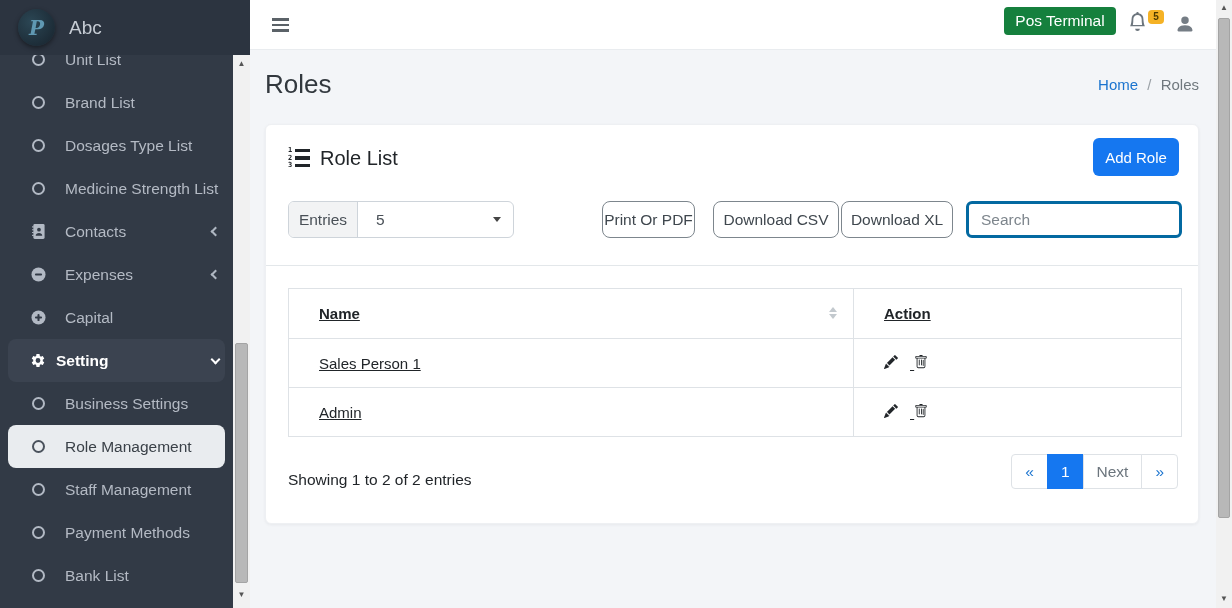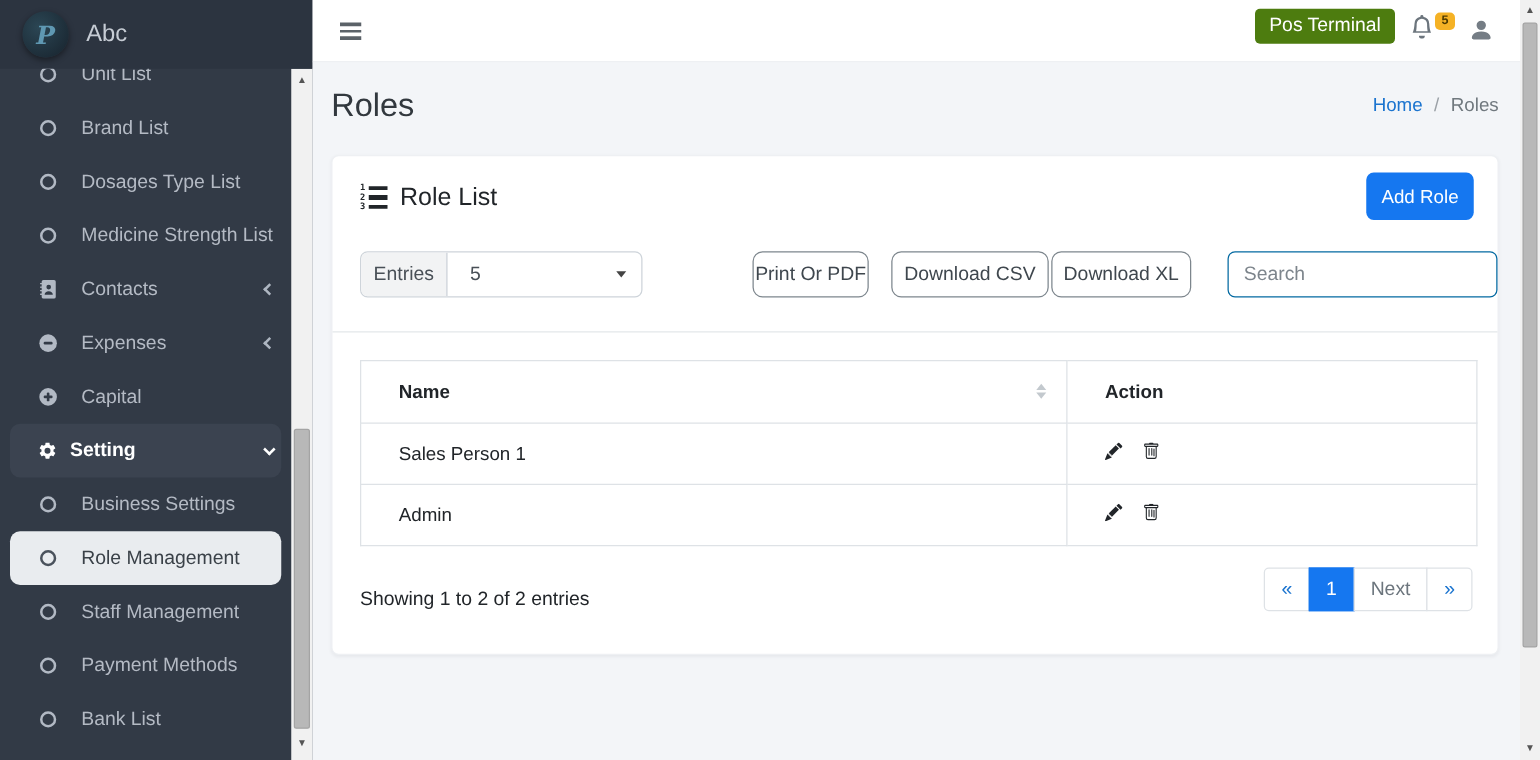--- a/index.html
+++ b/index.html
@@ -29,21 +29,21 @@
   .sbar { position:absolute; background:#f1f1f1; }
   .sbar .arr { position:absolute; left:0; width:100%; text-align:center; font-size:8px; color:#555; line-height:14px; }
   .sbar .thumb { position:absolute; left:2px; right:2px; background:#b8b8b8; border-radius:2px; border:1px solid #a4a4a4; }
   .side-sbar { left:233px; top:55px; width:17px; height:553px; }
   .page-sbar { right:0; top:0; width:16px; height:608px; z-index:9; }
 
   
   .topbar { position:absolute; left:250px; top:0; width:966px; height:50px; background:#fff; border-bottom:1px solid #e9ecef; }
   .burger { position:absolute; left:22px; top:18px; width:17px; cursor:pointer; }
   .burger span { display:block; width:17px; height:2.5px; background:#5b6268; margin-bottom:3px; }
-  .pos-btn { position:absolute; left:754px; top:7px; width:112px; height:28px; background:#4d7c0f; color:#fff; border:none; border-radius:4px; font-size:15.5px; font-family:inherit; cursor:pointer; }
+  .pos-btn { position:absolute; left:754px; top:7px; width:112px; height:28px; background:#15803d; color:#fff; border:none; border-radius:4px; font-size:15.5px; font-family:inherit; cursor:pointer; }
   .bell-wrap { position:absolute; left:878px; top:12px; width:36px; height:30px; cursor:pointer; }
   .badge { position:absolute; right:0; top:-2px; min-width:16px; height:14px; background:#f5b225; border-radius:4px; color:#4d3a00; font-size:10px; font-weight:bold; text-align:center; line-height:14px; padding:0 3px; }
   .user-wrap { position:absolute; left:925px; top:14px; width:22px; height:22px; cursor:pointer; }
 
   
   .content { position:absolute; left:250px; top:50px; width:966px; height:558px; background:#f3f5f8; }
   .page-title { position:absolute; left:15px; top:19px; font-size:26px; color:#32383e; font-weight:400; }
   .breadcrumb { position:absolute; right:17px; top:26px; font-size:15px; }
   .breadcrumb .bc-home { color:#1b74cf; text-decoration:none; cursor:pointer; }
   .breadcrumb .bc-sep { color:#9aa0a6; margin:0 5px; }
@@ -62,29 +62,29 @@
   
   .controls { position:absolute; left:0; top:76px; width:100%; height:37px; }
   .entries-group { position:absolute; left:22px; top:0; width:226px; height:37px; border:1px solid #ced4da; border-radius:6px; display:flex; overflow:hidden; background:#fff; }
   .entries-label { width:69px; background:#f2f3f4; border-right:1px solid #ced4da; display:flex; align-items:center; justify-content:center; font-size:15.5px; color:#495057; }
   .entries-select { flex:1; display:flex; align-items:center; padding:0 12px 0 18px; font-size:15.5px; color:#495057; cursor:pointer; position:relative; }
   .entries-select .caret { position:absolute; right:12px; width:0; height:0; border-left:4px solid transparent; border-right:4px solid transparent; border-top:5px solid #444; }
   .tool-btn { position:absolute; top:0; height:37px; background:#fff; border:1px solid #7d868d; border-radius:8px; font-size:15.5px; color:#3f474e; font-family:inherit; cursor:pointer; }
   .btn-print { left:336px; width:93px; }
   .btn-csv { left:447px; width:126px; }
   .btn-xl { left:575px; width:112px; }
-  .search-group { position:absolute; left:716px; top:0; width:216px; height:37px; border:1px solid #0369a1; border-radius:6px; display:flex; overflow:hidden; background:#fff; }
+  .search-group { position:absolute; left:700px; top:0; width:216px; height:37px; border:3px solid #0369a1; border-radius:6px; display:flex; overflow:hidden; background:#fff; }
   .search-input { flex:1; border:none; outline:none; padding:0 12px; font-size:15.5px; font-family:inherit; color:#495057; background:transparent; }
   .search-input::placeholder { color:#7d858c; }
 
   .divider { position:absolute; left:0; top:140px; width:100%; height:1px; background:#e3e7ea; }
 
   
   .tbl { position:absolute; left:22px; top:163px; width:894px; border-collapse:collapse; font-size:15px; color:#212529; }
-  .tbl th, .tbl td { border:1px solid #dee2e6; text-align:left; padding:0 30px; }
+  .tbl th, .tbl td { border:1px solid #dee2e6; text-align:left; padding:0 30px;text-decoration:underline; }
   .tbl th { height:50px; font-weight:bold; position:relative; }
   .tbl td { height:49px; }
   .col-name { width:565px; }
   .sort-ic { position:absolute; right:16px; top:18px; display:flex; flex-direction:column; gap:2px; cursor:pointer; }
   .sort-ic .t-up { width:0; height:0; border-left:4px solid transparent; border-right:4px solid transparent; border-bottom:5px solid #c3c9ce; }
   .sort-ic .t-dn { width:0; height:0; border-left:4px solid transparent; border-right:4px solid transparent; border-top:5px solid #c3c9ce; }
   .act-ic { display:inline-flex; align-items:center; margin-right:12px; cursor:pointer; }
 
   
   .showing { position:absolute; left:22px; top:346px; font-size:15.5px; color:#212529; }

